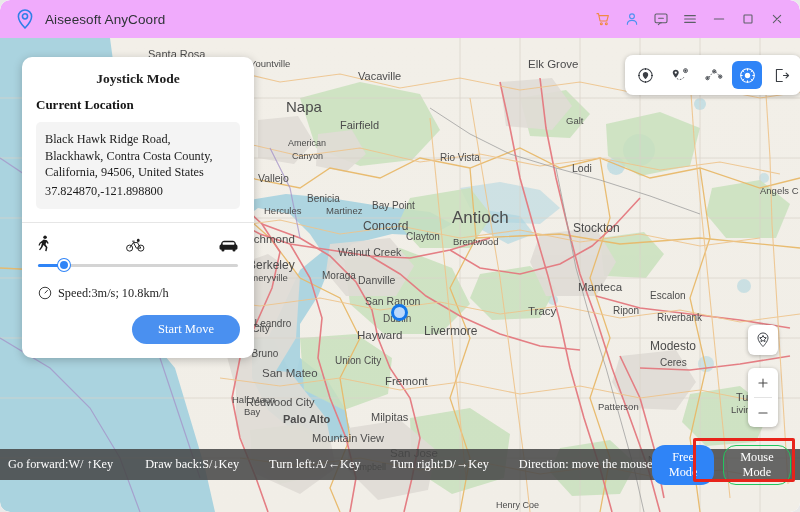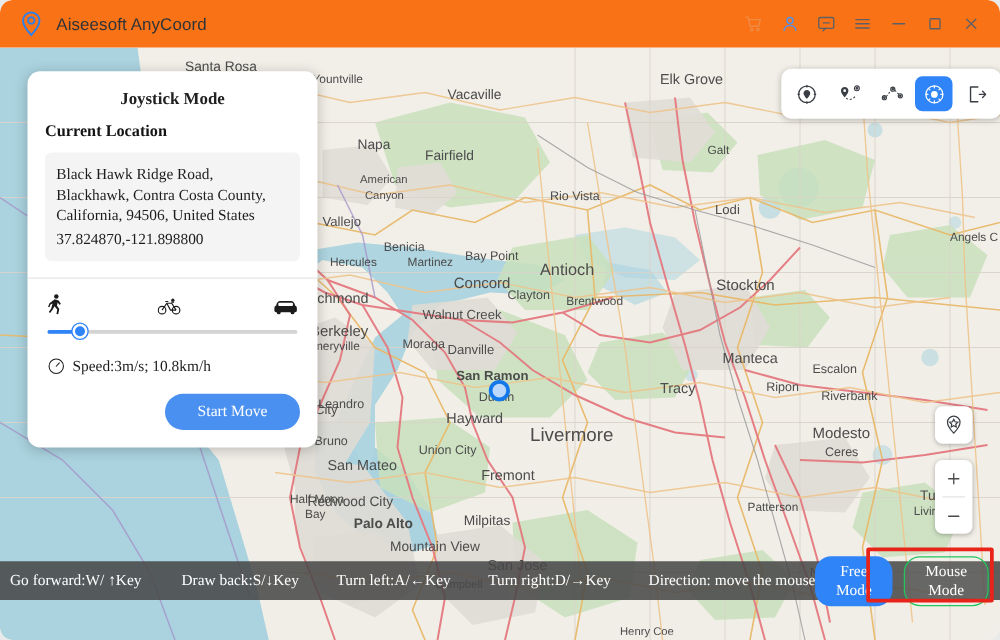--- a/index.html
+++ b/index.html
@@ -11,21 +11,21 @@
     position:relative;
     width:800px;height:512px;
     overflow:hidden;
     background:#fff;
     border-radius:10px;
   }
 
   
   .titlebar{
     position:absolute;left:0;top:0;width:800px;height:38px;
-    background:#f97316;
+    background:#f0abfc;
     border-radius:10px 10px 0 0;
     display:flex;align-items:center;
     z-index:40;
     box-sizing:border-box;
     padding:0 10px 0 14px;
   }
   .brand{display:flex;align-items:center;gap:9px;}
   .brand-logo{width:22px;height:22px;display:block;}
   .brand-title{font-size:13.5px;color:#2f3337;letter-spacing:.1px;}
   .tb-right{margin-left:auto;display:flex;align-items:center;gap:2px;}
@@ -306,56 +306,56 @@
         <path d="M430,70 L470,96 L510,116 L556,130 L600,142 L650,158 L700,176"></path>
         <path d="M556,130 L566,180 L576,230 L590,280 L606,330 L620,380 L634,430 L644,474"></path>
       </g>
     </svg>
 
     <div id="map-labels">
         <span class="map-label" style="left: 148px; top: 10px; font-size: 11px;">Santa Rosa</span>
         <span class="map-label" style="left: 250px; top: 20px; font-size: 9.5px;">Yountville</span>
         <span class="map-label" style="left: 358px; top: 32px; font-size: 11px;">Vacaville</span>
         <span class="map-label" style="left: 528px; top: 20px; font-size: 11.5px;">Elk Grove</span>
-        <span class="map-label" style="left: 286px; top: 72px; font-size: 11px;">Napa</span>
+        <span class="map-label" style="left: 286px; top: 60px; font-size: 15px;">Napa</span>
         <span class="map-label" style="left: 566px; top: 77px; font-size: 9.5px;">Galt</span>
         <span class="map-label" style="left: 712px; top: 46px; font-size: 9px;">Jackson</span>
         <span class="map-label" style="left: 340px; top: 81px; font-size: 11px;">Fairfield</span>
         <span class="map-label" style="left: 288px; top: 100px; font-size: 9px;">American</span>
         <span class="map-label" style="left: 292px; top: 113px; font-size: 9px;">Canyon</span>
         <span class="map-label" style="left: 440px; top: 114px; font-size: 10px;">Rio Vista</span>
         <span class="map-label" style="left: 572px; top: 124px; font-size: 10.5px;">Lodi</span>
         <span class="map-label" style="left: 760px; top: 147px; font-size: 9.5px;">Angels C</span>
         <span class="map-label" style="left: 258px; top: 134px; font-size: 10.5px;">Vallejo</span>
         <span class="map-label" style="left: 307px; top: 155px; font-size: 10px;">Benicia</span>
         <span class="map-label" style="left: 372px; top: 162px; font-size: 10px;">Bay Point</span>
-        <span class="map-label" style="left: 432px; top: 170px; font-size: 13px;">Antioch</span>
+        <span class="map-label" style="left: 452px; top: 170px; font-size: 17px;">Antioch</span>
         <span class="map-label" style="left: 264px; top: 167px; font-size: 9.5px;">Hercules</span>
         <span class="map-label" style="left: 326px; top: 167px; font-size: 9.5px;">Martinez</span>
         <span class="map-label" style="left: 363px; top: 181px; font-size: 12px;">Concord</span>
         <span class="map-label" style="left: 573px; top: 183px; font-size: 12px;">Stockton</span>
         <span class="map-label" style="left: 406px; top: 193px; font-size: 10px;">Clayton</span>
         <span class="map-label" style="left: 453px; top: 198px; font-size: 9.5px;">Brentwood</span>
         <span class="map-label" style="left: 243px; top: 195px; font-size: 11.5px;">Richmond</span>
         <span class="map-label" style="left: 338px; top: 208px; font-size: 10.5px;">Walnut Creek</span>
         <span class="map-label" style="left: 248px; top: 220px; font-size: 12px;">Berkeley</span>
         <span class="map-label" style="left: 322px; top: 232px; font-size: 10px;">Moraga</span>
         <span class="map-label" style="left: 244px; top: 234px; font-size: 9.5px;">Emeryville</span>
         <span class="map-label" style="left: 358px; top: 236px; font-size: 10.5px;">Danville</span>
         <span class="map-label" style="left: 578px; top: 243px; font-size: 11.5px;">Manteca</span>
         <span class="map-label" style="left: 650px; top: 252px; font-size: 10px;">Escalon</span>
         <span class="map-label" style="left: 657px; top: 274px; font-size: 10px;">Riverbank</span>
         <span class="map-label" style="left: 613px; top: 267px; font-size: 10px;">Ripon</span>
         <span class="map-label" style="left: 148px; top: 257px; font-size: 12px;">ncisco</span>
-        <span class="map-label" style="left: 365px; top: 257px; font-size: 10.5px; font-weight: bold;">San Ramon</span>
+        <span class="map-label" style="left: 365px; top: 257px; font-size: 10.5px;">San Ramon</span>
         <span class="map-label" style="left: 528px; top: 267px; font-size: 11.5px;">Tracy</span>
         <span class="map-label" style="left: 228px; top: 284px; font-size: 10.5px;">Daly City</span>
         <span class="map-label" style="left: 234px; top: 280px; font-size: 10px;">San Leandro</span>
         <span class="map-label" style="left: 383px; top: 275px; font-size: 10px;">Dublin</span>
-        <span class="map-label" style="left: 424px; top: 302px; font-size: 15px;">Livermore</span>
+        <span class="map-label" style="left: 424px; top: 286px; font-size: 12px;">Livermore</span>
         <span class="map-label" style="left: 320px; top: 291px; font-size: 11.5px; padding-left: 37px;">Hayward</span>
         <span class="map-label" style="left: 650px; top: 301px; font-size: 12px;">Modesto</span>
         <span class="map-label" style="left: 660px; top: 319px; font-size: 10px;">Ceres</span>
         <span class="map-label" style="left: 231px; top: 310px; font-size: 10px;">San Bruno</span>
         <span class="map-label" style="left: 335px; top: 317px; font-size: 10px;">Union City</span>
         <span class="map-label" style="left: 736px; top: 353px; font-size: 11px;">Turlock</span>
         <span class="map-label" style="left: 262px; top: 329px; font-size: 11.5px;">San Mateo</span>
         <span class="map-label" style="left: 385px; top: 337px; font-size: 11.5px;">Fremont</span>
         <span class="map-label" style="left: 731px; top: 366px; font-size: 9.5px;">Livingston</span>
         <span class="map-label" style="left: 232px; top: 356px; font-size: 9.5px;">Half Moon</span>

